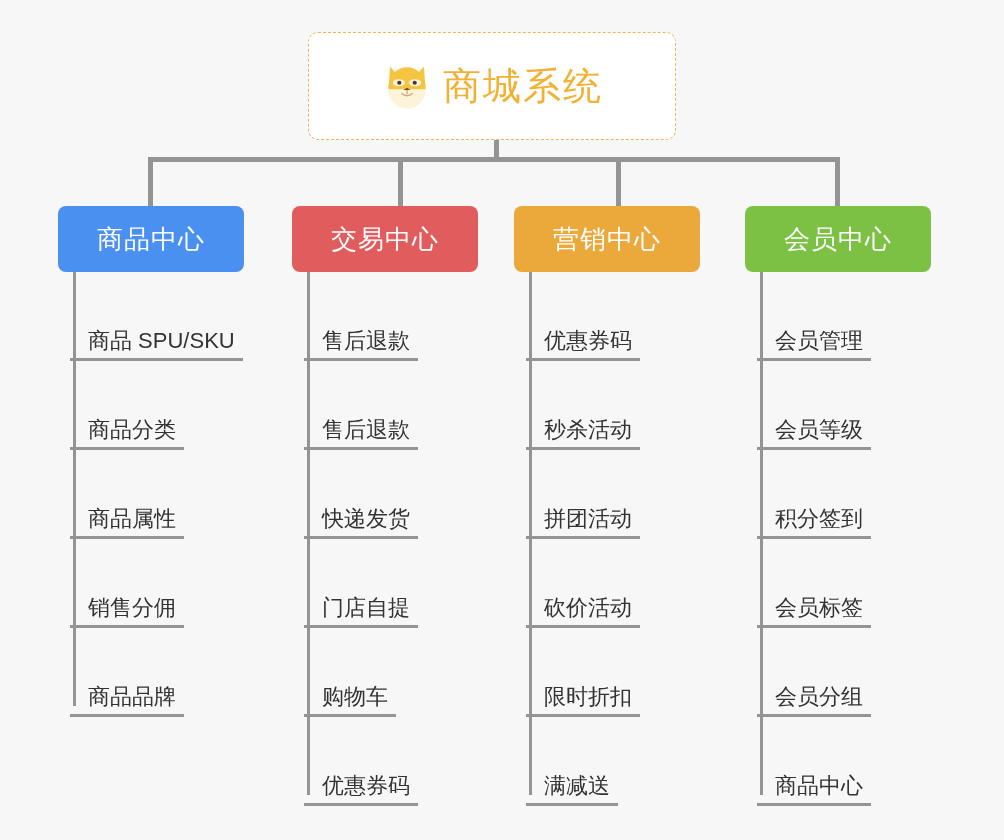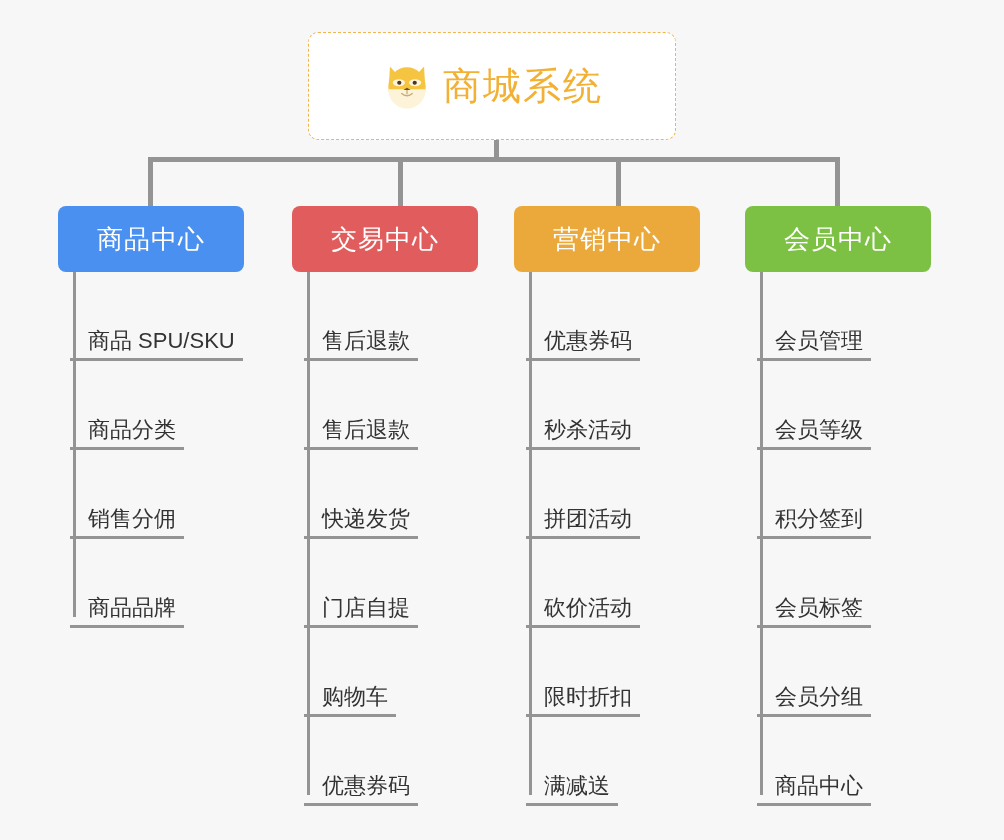--- a/index.html
+++ b/index.html
@@ -178,20 +178,23 @@
     <div class="column c0">
       <div class="cat-header" style="background: rgb(74, 144, 240);">商品中心</div>
       <div class="items" style="--line: #949494;">
         <div class="item">
             <span class="item-label">商品 SPU/SKU</span>
           </div>
         <div class="item">
             <span class="item-label">商品分类</span>
           </div>
         <div class="item">
+            <span class="item-label">商品属性</span>
+          </div>
+        <div class="item">
             <span class="item-label">销售分佣</span>
           </div>
         <div class="item">
             <span class="item-label">商品品牌</span>
           </div>
       </div>
     </div>
 
     <div class="column c1">
       <div class="cat-header" style="background: rgb(225, 92, 92);">交易中心</div>

